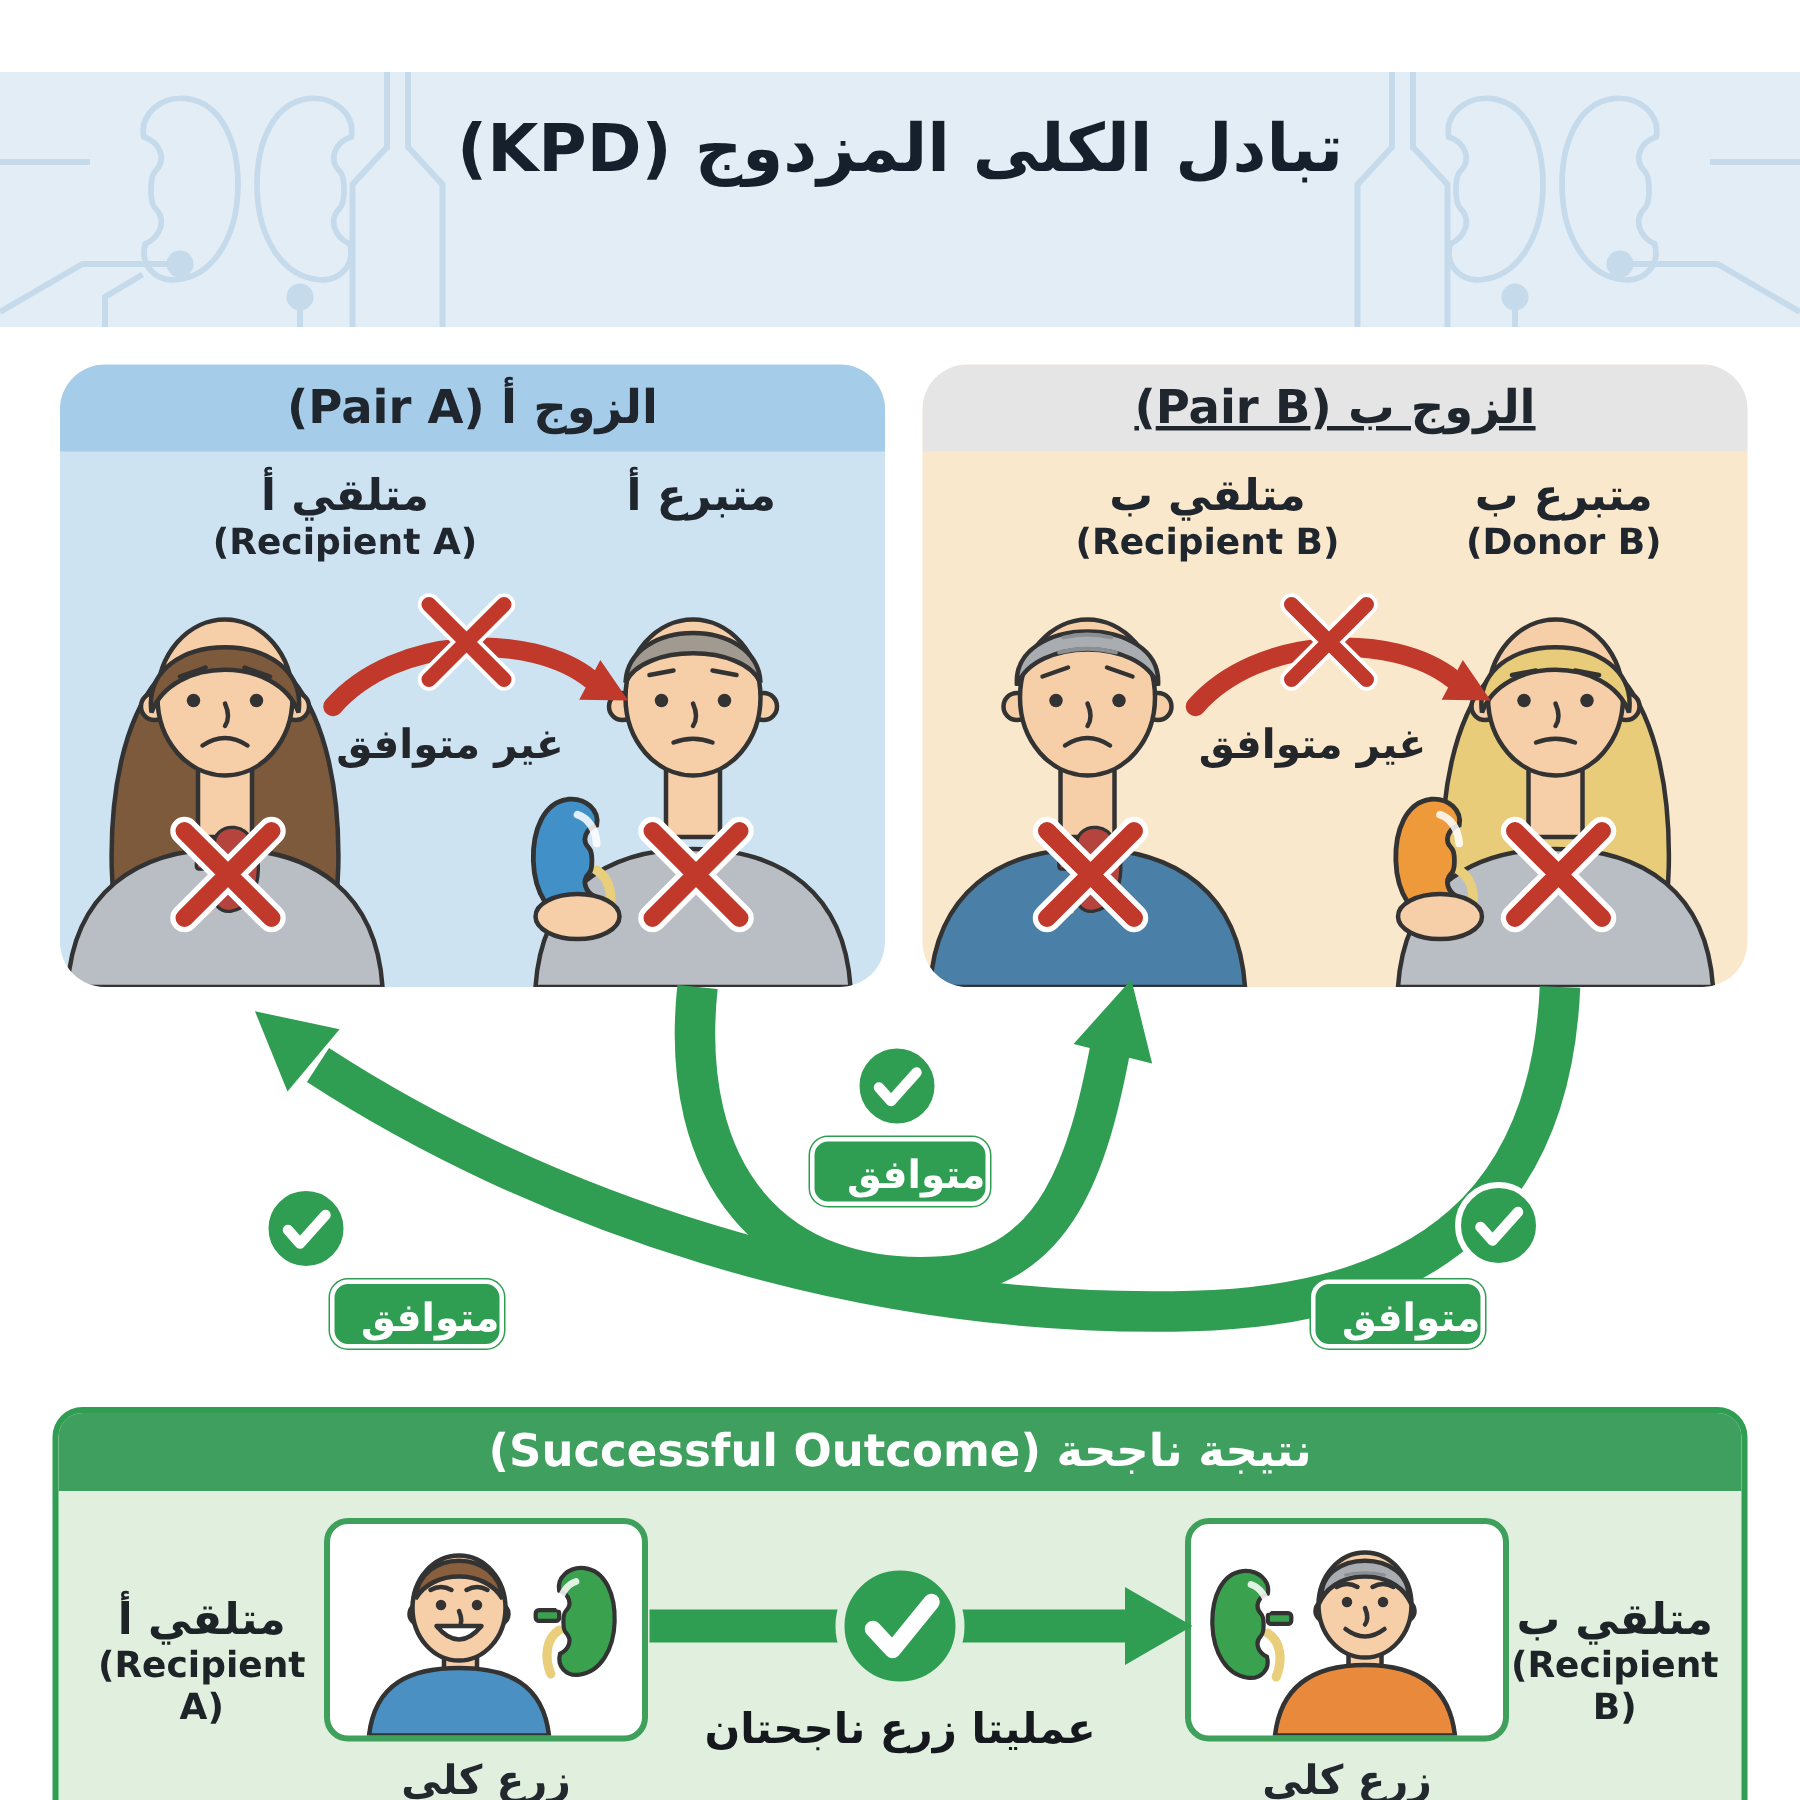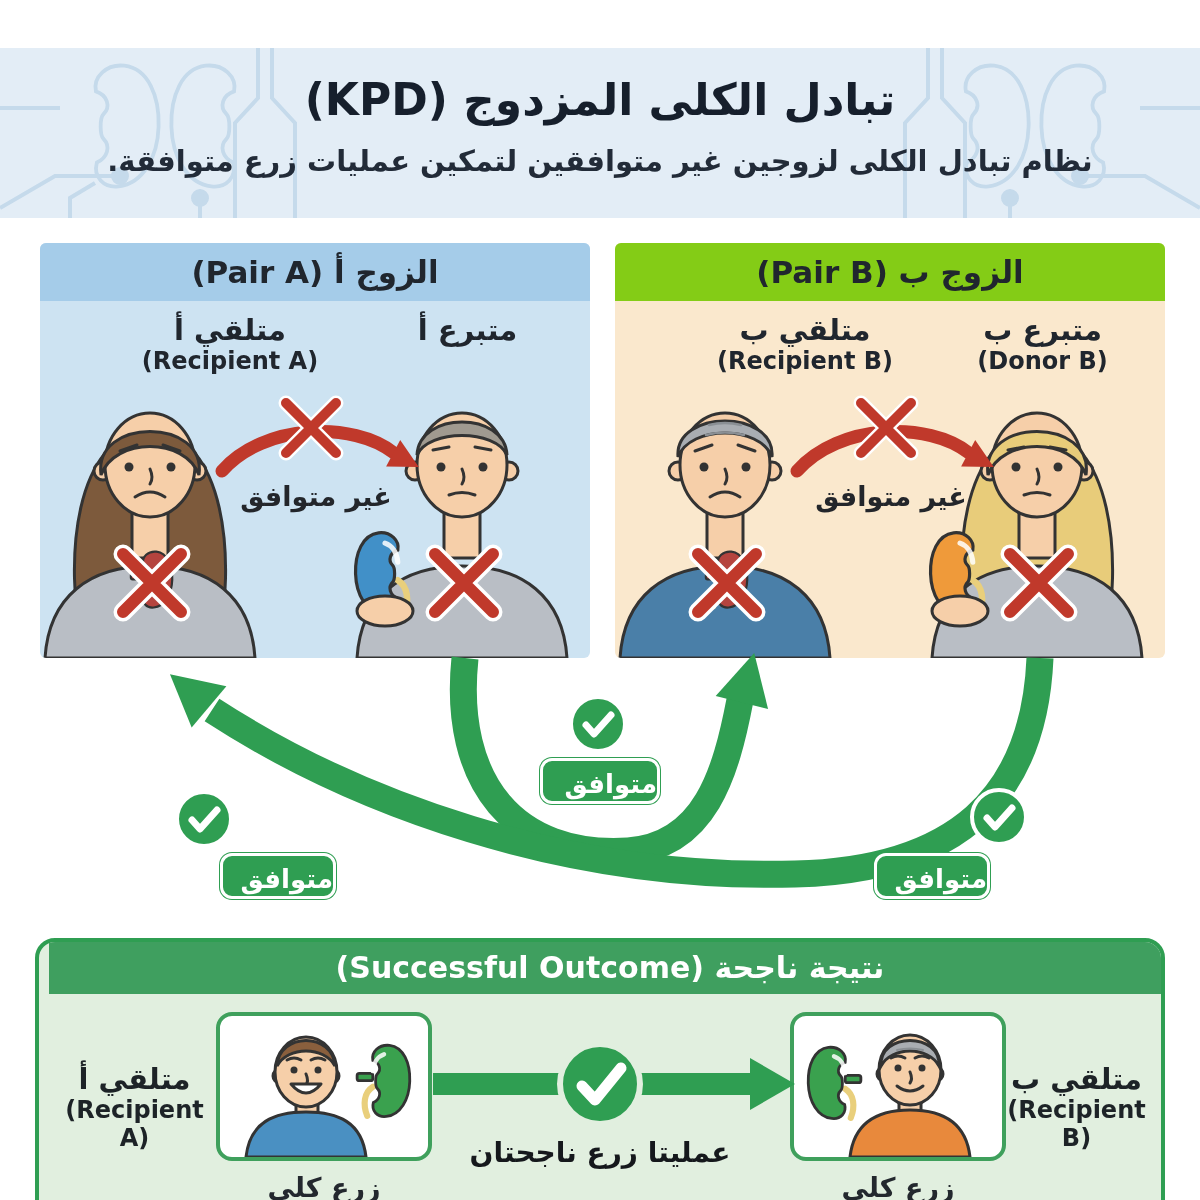--- a/index.html
+++ b/index.html
@@ -6,48 +6,48 @@
   .canvas{position:relative;width:1200px;height:1200px;background:#ffffff;overflow:hidden;
           font-family:"DejaVu Sans","Liberation Sans",sans-serif;color:#1c2430;margin-top:48px;}
   .abs{position:absolute;}
   
   .hdr{position:absolute;left:0;top:0;width:1200px;height:170px;background:#e3edf6;}
   .hdr-title{position:absolute;left:0;top:26px;width:1200px;text-align:center;
              font-size:44px;font-weight:bold;color:#161f2c;direction:rtl;}
   .hdr-sub{position:absolute;left:0;top:96px;width:1200px;text-align:center;
            font-size:29px;font-weight:bold;color:#222b38;direction:rtl;}
   
-  .panel{position:absolute;top:195px;width:550px;height:415px;border-radius:6px;overflow:hidden;}
+  .panel{position:absolute;top:195px;width:550px;height:415px;border-radius:30px;overflow:hidden;}
   .panel.a{left:40px;background:#cde3f2;}
   .panel.b{left:615px;background:#fae8cd;}
   .panel-hd{position:absolute;left:0;top:0;width:100%;height:58px;line-height:58px;
             text-align:center;font-size:31px;font-weight:bold;color:#20262e;direction:rtl;}
   .panel.a .panel-hd{background:#a5cce9;}
-  .panel.b .panel-hd{background:#84cc16;}
+  .panel.b .panel-hd{background:#e5e5e5;text-decoration:underline;}
   .plabel{position:absolute;top:70px;text-align:center;color:#20262e;direction:rtl;}
   .plabel .ar{font-size:29px;font-weight:bold;}
   .plabel .en{font-size:24px;font-weight:bold;direction:ltr;}
   .plabel.rec{left:70px;width:240px;}
   .plabel.don{left:320px;width:215px;}
-  .incompat{position:absolute;left:176px;top:238px;width:200px;text-align:center;
+  .incompat{position:absolute;left:160px;top:238px;width:200px;text-align:center;
             font-size:27px;font-weight:bold;color:#23262b;direction:rtl;}
   .person{position:absolute;top:140px;width:230px;height:275px;}
   .person.rec{left:-5px;}
   .person.don{left:307px;}
   .redarrow{position:absolute;left:172px;top:158px;width:210px;height:92px;overflow:visible;}
   
   .exchange{position:absolute;left:0;top:610px;width:1200px;height:280px;overflow:visible;}
   .match-badge{position:absolute;height:46px;line-height:46px;background:#2f9e52;
                border:3px solid #ffffff;border-radius:12px;box-sizing:border-box;
                text-align:right;color:#fff;font-size:26px;font-weight:bold;direction:rtl;
                box-shadow:0 0 0 1px #2f9e52;}
   
   .outcome{position:absolute;left:35px;top:890px;width:1130px;height:296px;background:#e1efdf;
            border:4px solid #2f9e52;border-radius:20px;box-sizing:border-box;overflow:hidden;}
-  .outcome-hd{position:absolute;left:10px;top:0;width:100%;height:52px;line-height:52px;background:#3f9f5f;
+  .outcome-hd{position:absolute;left:0;top:0;width:100%;height:52px;line-height:52px;background:#3f9f5f;
               text-align:center;color:#ffffff;font-size:30px;font-weight:bold;direction:rtl;}
   .olabel{position:absolute;top:120px;text-align:center;color:#1d2327;direction:rtl;}
   .olabel .ar{font-size:29px;font-weight:bold;}
   .olabel .en{font-size:24px;font-weight:bold;direction:ltr;}
   .olabel.la{left:8px;width:175px;}
   .olabel.lb{left:950px;width:175px;}
   .ocard{position:absolute;top:70px;width:216px;height:149px;background:#ffffff;
          border:4px solid #3fa05c;border-radius:16px;box-sizing:border-box;}
   .ocard.la{left:177px;}
   .ocard.lb{left:751px;}
@@ -88,21 +88,20 @@
         <path d="M58,0 L58,50 L35,75 L35,170"></path>
         <path d="M72,0 L72,50 L95,75 L95,170"></path>
         <path d="M330,60 L270,60"></path>
         <path d="M330,160 L275,128 L210,128"></path>
         <circle cx="210" cy="128" r="7" fill="#c2d8ea"></circle>
         <circle cx="140" cy="150" r="7" fill="#c2d8ea"></circle>
         <path d="M140,150 L140,170"></path>
       </g>
     </svg>
     <div class="hdr-title">تبادل الكلى المزدوج (KPD)</div>
-    <div class="hdr-sub">نظام تبادل الكلى لزوجين غير متوافقين لتمكين عمليات زرع متوافقة.</div>
   </div>
 
   <div class="panel a">
     <div class="panel-hd">الزوج أ (Pair A)</div>
     <div class="plabel rec">
       <div class="ar">متلقي أ</div>
       <div class="en">(Recipient A)</div>
     </div>
     <div class="plabel don">
       <div class="ar">متبرع أ</div>

